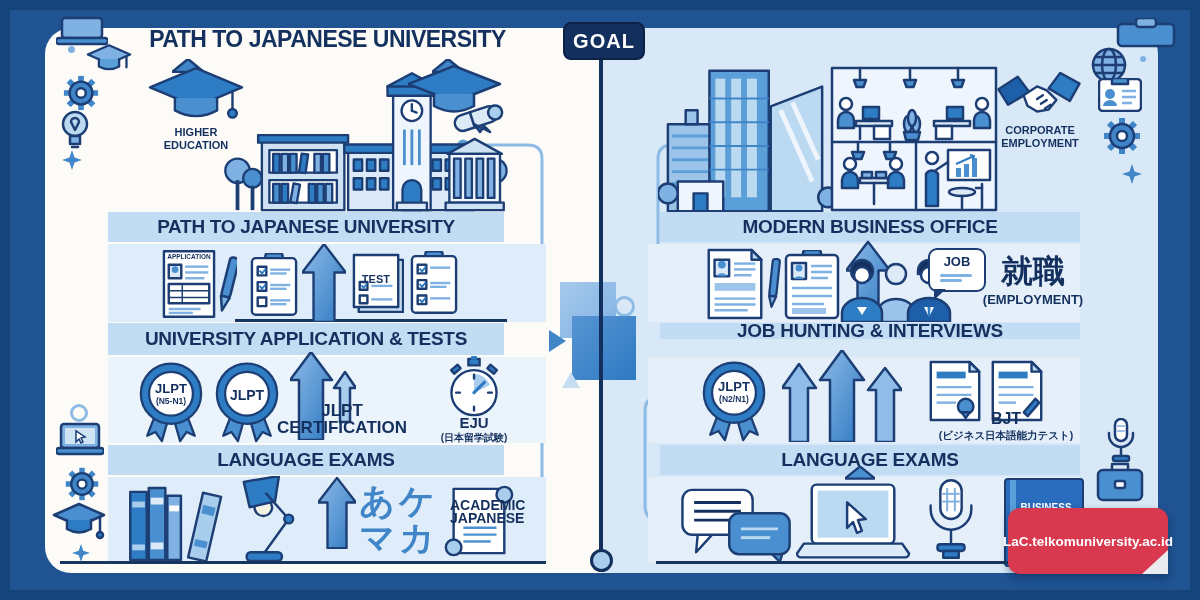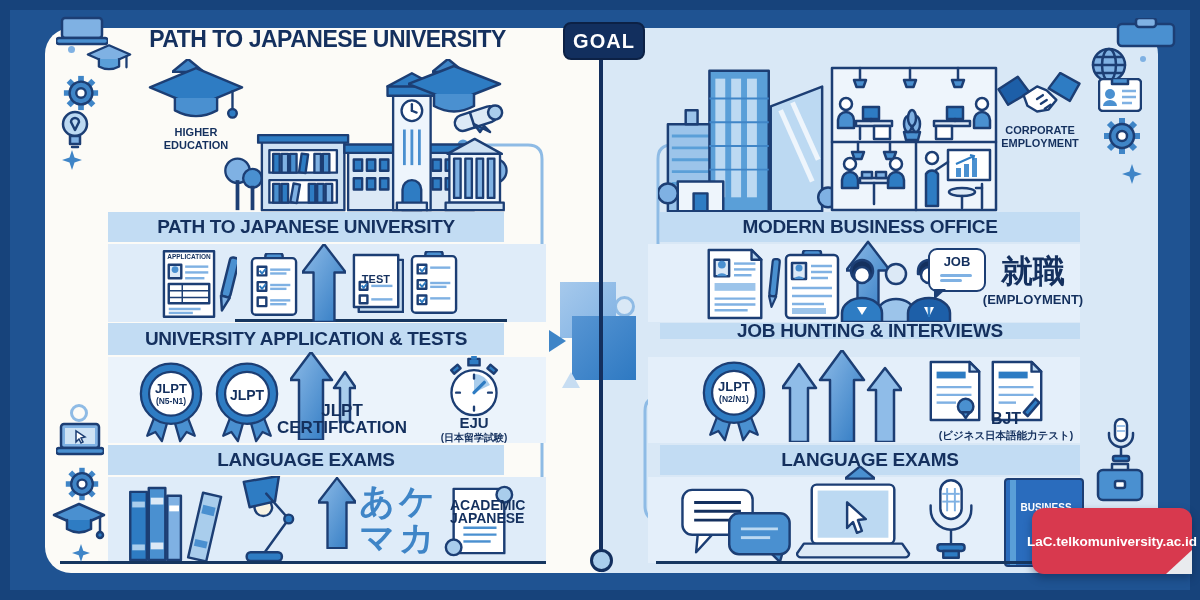--- a/index.html
+++ b/index.html
@@ -21,21 +21,21 @@
   .goal{left:563px;top:22px;width:78px;height:34px;background:#122f5e;color:#fff;border:2px solid #0c2145;
         border-radius:8px;display:flex;align-items:center;justify-content:center;
         font-weight:bold;font-size:20px;letter-spacing:1px;z-index:30;}
   .divider{left:599px;top:50px;width:4px;height:502px;background:#132f5e;z-index:12;}
   .divcirc{left:590px;top:549px;width:17px;height:17px;border-radius:50%;background:#a9cdec;border:3.5px solid #132f5e;z-index:12;}
   .diam{z-index:11;}
   .deskline{height:3px;background:#16365f;z-index:4;}
   .conn{left:0;top:0;z-index:2;pointer-events:none;}
   .sticker{left:1008px;top:508px;width:160px;height:66px;background:#d8394e;border-radius:12px 12px 4px 12px;
            display:flex;align-items:center;justify-content:center;color:#fff;font-weight:bold;font-size:13.5px;
-           z-index:40;box-shadow:0 4px 9px rgba(8,28,60,.4);margin-left:24px;}
+           z-index:40;box-shadow:0 4px 9px rgba(8,28,60,.4);}
   .sticker::after{content:"";position:absolute;right:0;bottom:0;width:0;height:0;
            border-bottom:24px solid #e9ebee;border-left:26px solid transparent;}
   .kana{font-size:35px;line-height:37px;font-weight:bold;color:#3f85c7;letter-spacing:4px;text-align:center;z-index:4;}
   .bub-line{position:absolute;height:3px;background:#7fb1e3;border-radius:2px;}
   .dot{border-radius:50%;background:#7fb1e3;z-index:3;}
   .oring{border-radius:50%;border:3px solid #8fbbe5;z-index:3;}
 </style>
 </head>
 <body>
 

